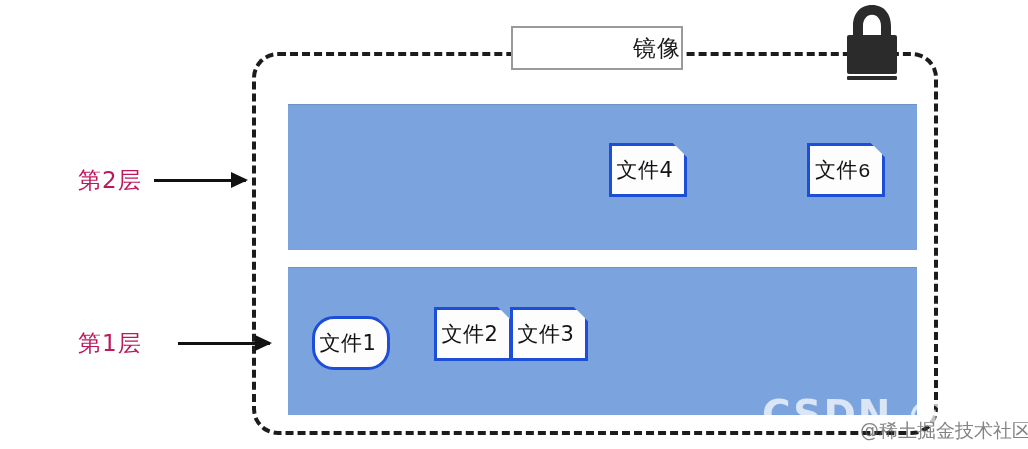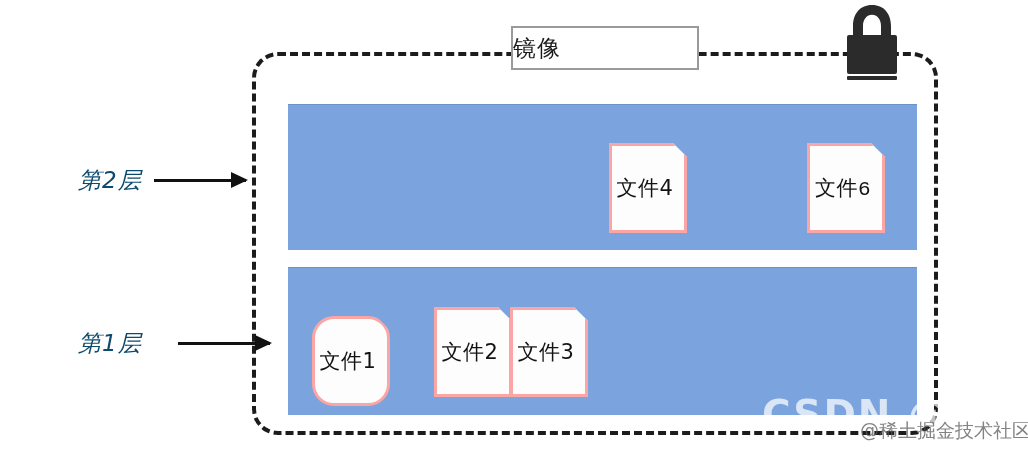--- a/index.html
+++ b/index.html
@@ -29,28 +29,28 @@
     border-radius: 26px;
     box-sizing: border-box;
     background: transparent;
   }
 
   
   .title-chip {
     position: absolute;
     left: 511px;
     top: 26px;
-    width: 188px;
+    width: 172px;
     height: 44px;
     background: #ffffff;
     border: 2px solid #9a9a9a;
     box-sizing: border-box;
     display: flex;
     align-items: center;
-    justify-content: flex-start;
+    justify-content: flex-end;
     font-size: 23px;
     color: #1a1a1a;
     letter-spacing: 1px;
     z-index: 6;
   }
 
   
   .layer-band {
     position: absolute;
     left: 288px;
@@ -59,23 +59,23 @@
     box-shadow: 0 1px 0 rgba(0,0,0,0.10) inset;
     z-index: 2;
   }
   .layer-band.top    { top: 104px; height: 146px; }
   .layer-band.bottom { top: 267px; height: 148px; }
 
   
   .file-card {
     position: absolute;
     width: 78px;
-    height: 90px;
+    height: 54px;
     background: #fdfdfd;
-    border: 3px solid #fca5a5;
+    border: 3px solid #1d4ed8;
     box-sizing: border-box;
     display: flex;
     align-items: center;
     justify-content: center;
     font-size: 21px;
     color: #121212;
     letter-spacing: 0.5px;
     z-index: 4;
     -webkit-clip-path: polygon(0 0, calc(100% - 14px) 0, 100% 14px, 100% 100%, 0 100%);
     clip-path: polygon(0 0, calc(100% - 14px) 0, 100% 14px, 100% 100%, 0 100%);
@@ -84,24 +84,23 @@
 
   
   .layer-note {
     position: absolute;
     display: flex;
     align-items: center;
     z-index: 5;
   }
   .layer-note .ln-text {
     font-size: 23px;
-    color: #0c4a6e;
+    color: #be185d;
     white-space: nowrap;
     letter-spacing: 1px;
-    font-style: italic;
   }
   .arrow {
     position: relative;
     margin-left: 12px;
     width: 92px;
     height: 3px;
     background: #111111;
   }
   .arrow::after {
     content: "";

